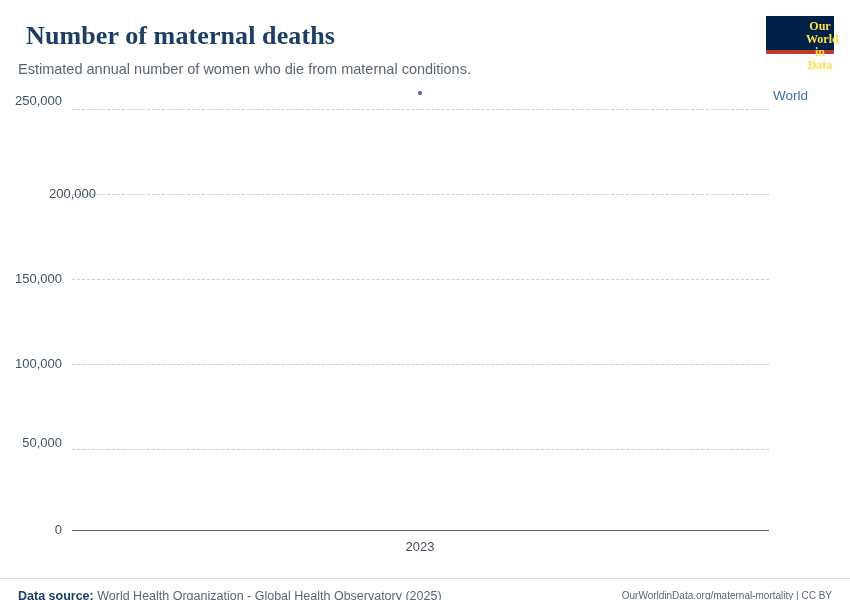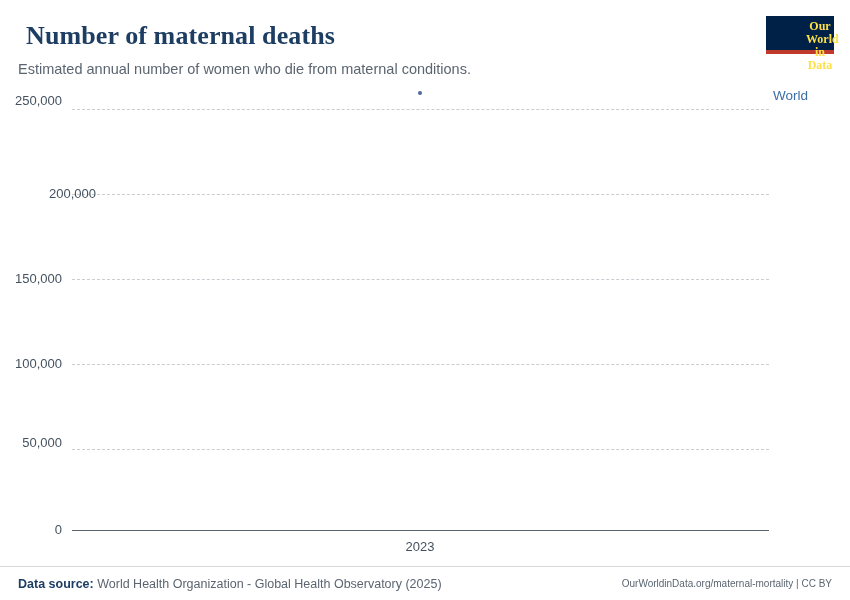--- a/index.html
+++ b/index.html
@@ -123,21 +123,21 @@
     border-radius: 50%;
     background: #4c6a9c;
   }
 
   
   .footer {
     position: absolute;
     left: 0;
     bottom: 0;
     width: 850px;
-    height: 34px;
+    height: 22px;
     border-top: 1px solid #d6d9dc;
     box-sizing: border-box;
   }
   .footer-left {
     position: absolute;
     left: 18px;
     top: 9px;
     font-size: 12.5px;
     color: #5b6570;
     line-height: 16px;

